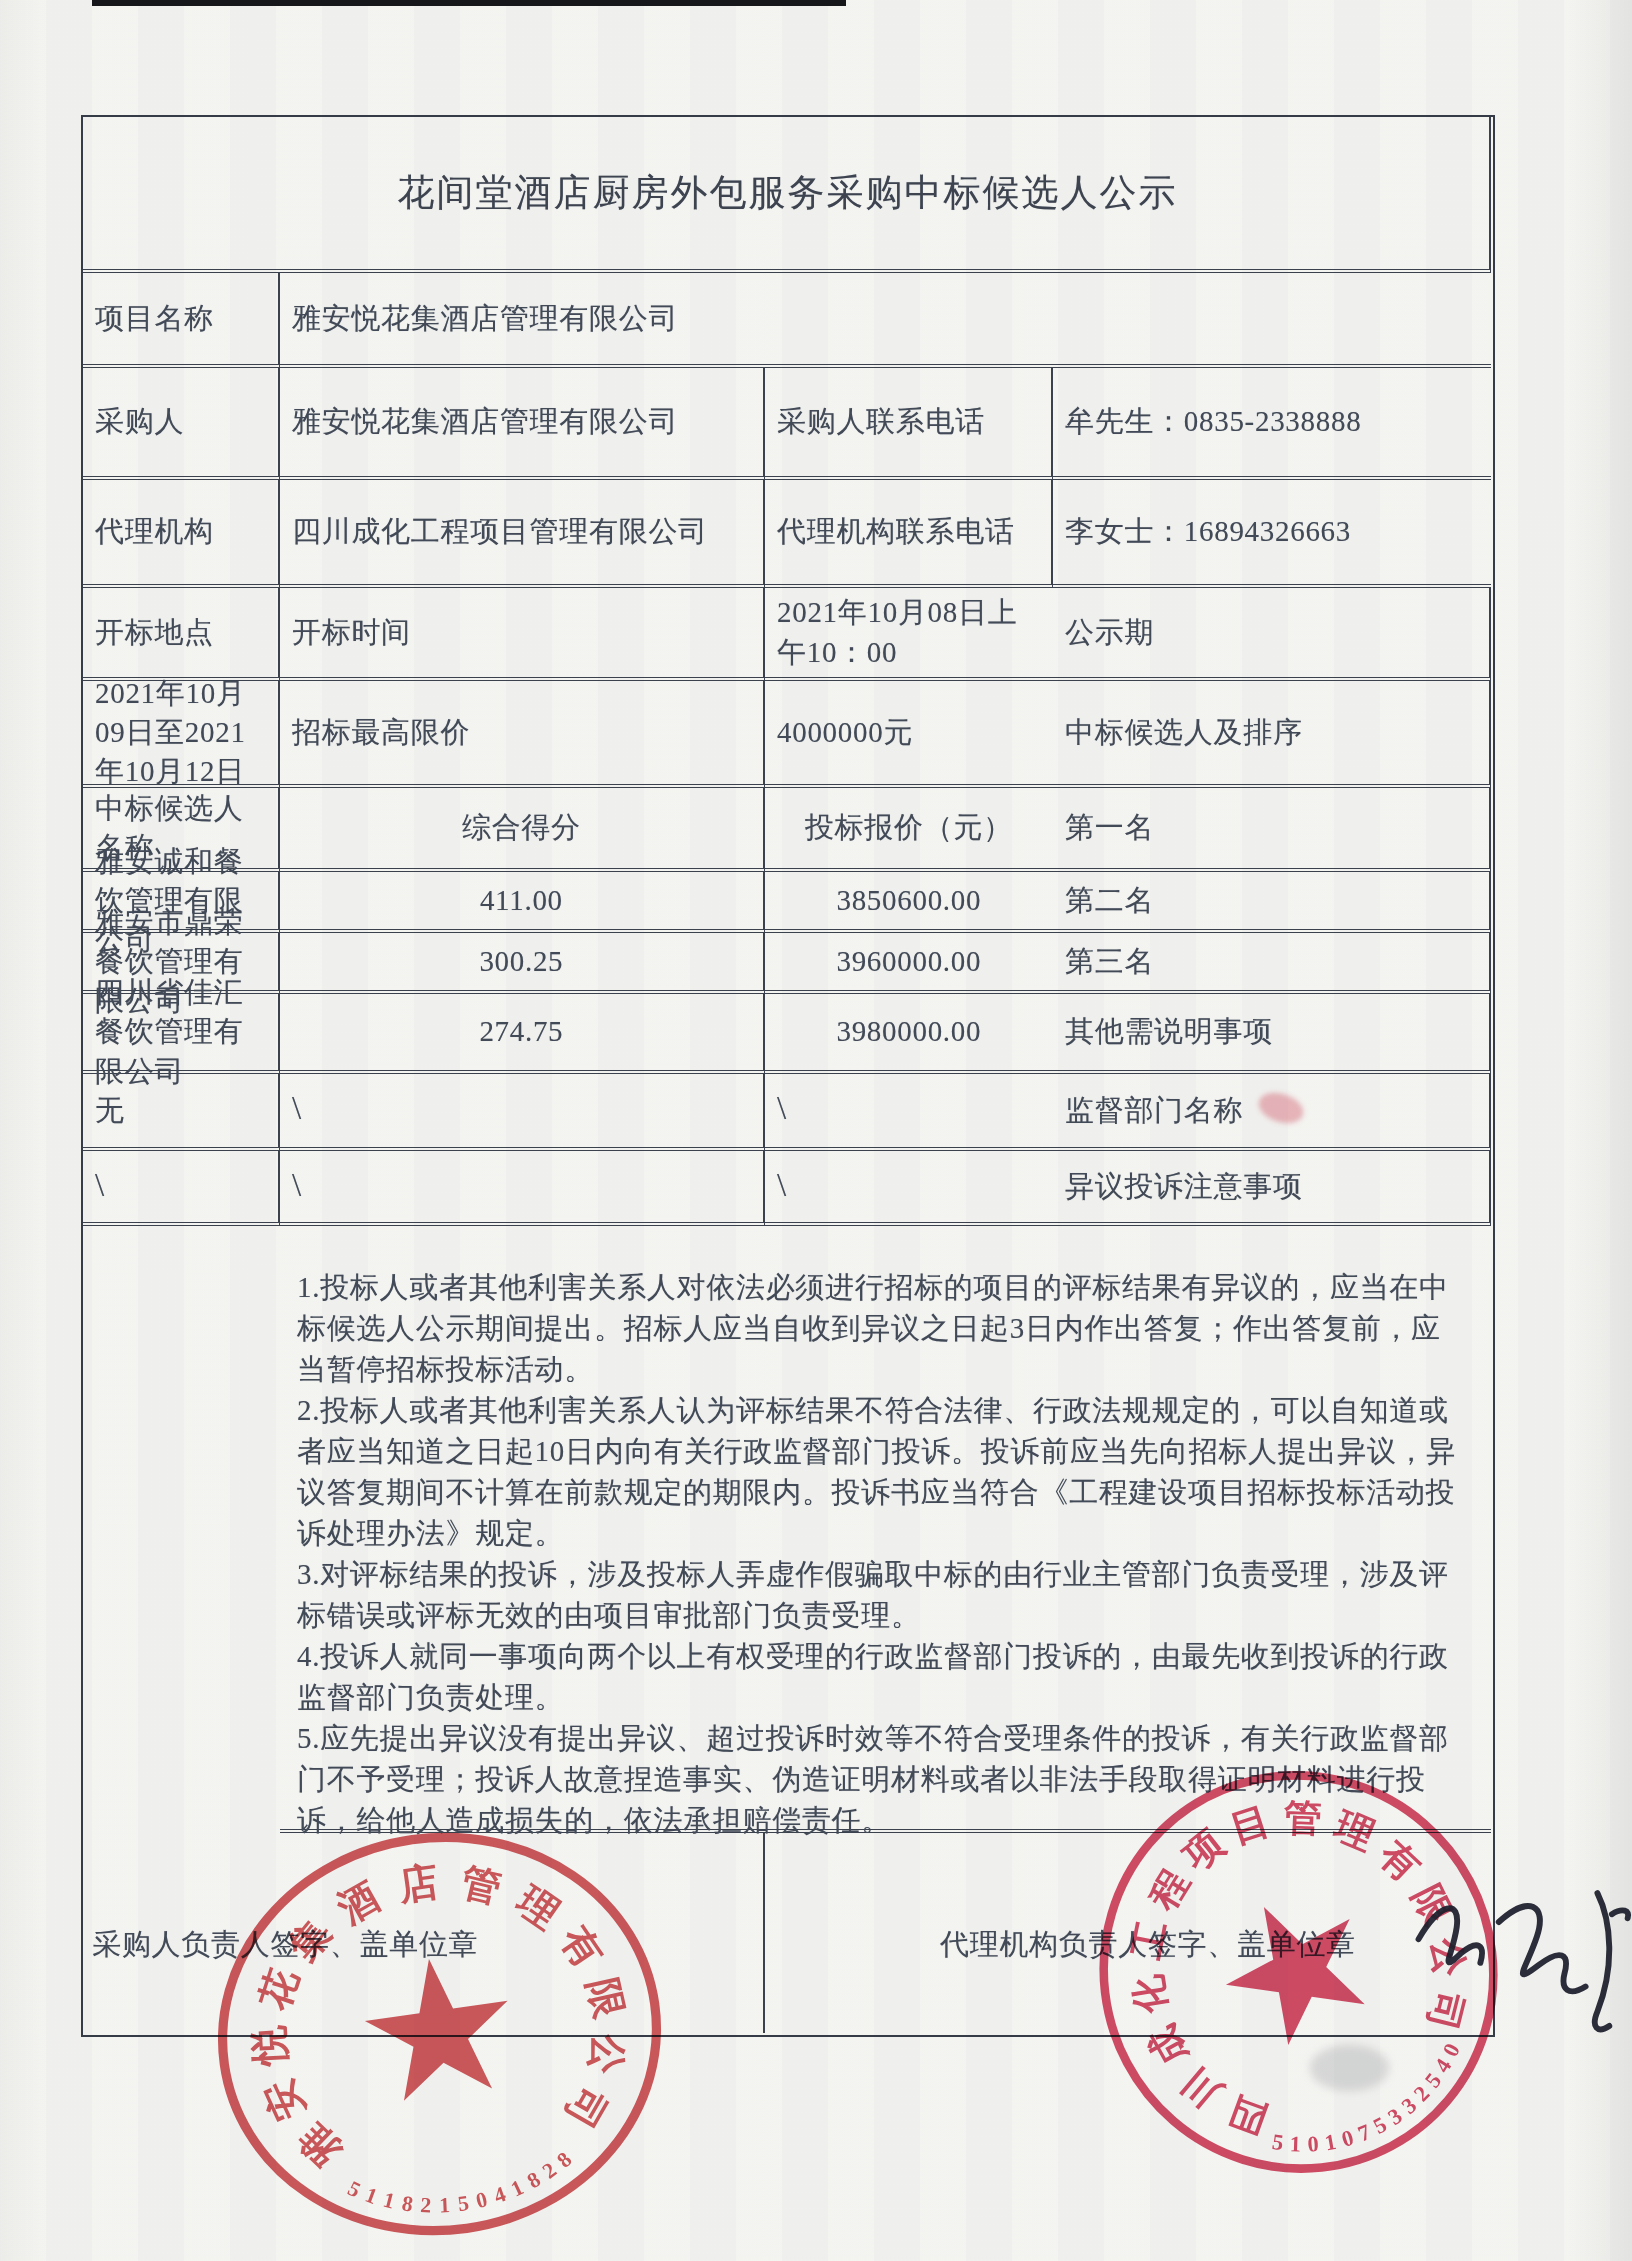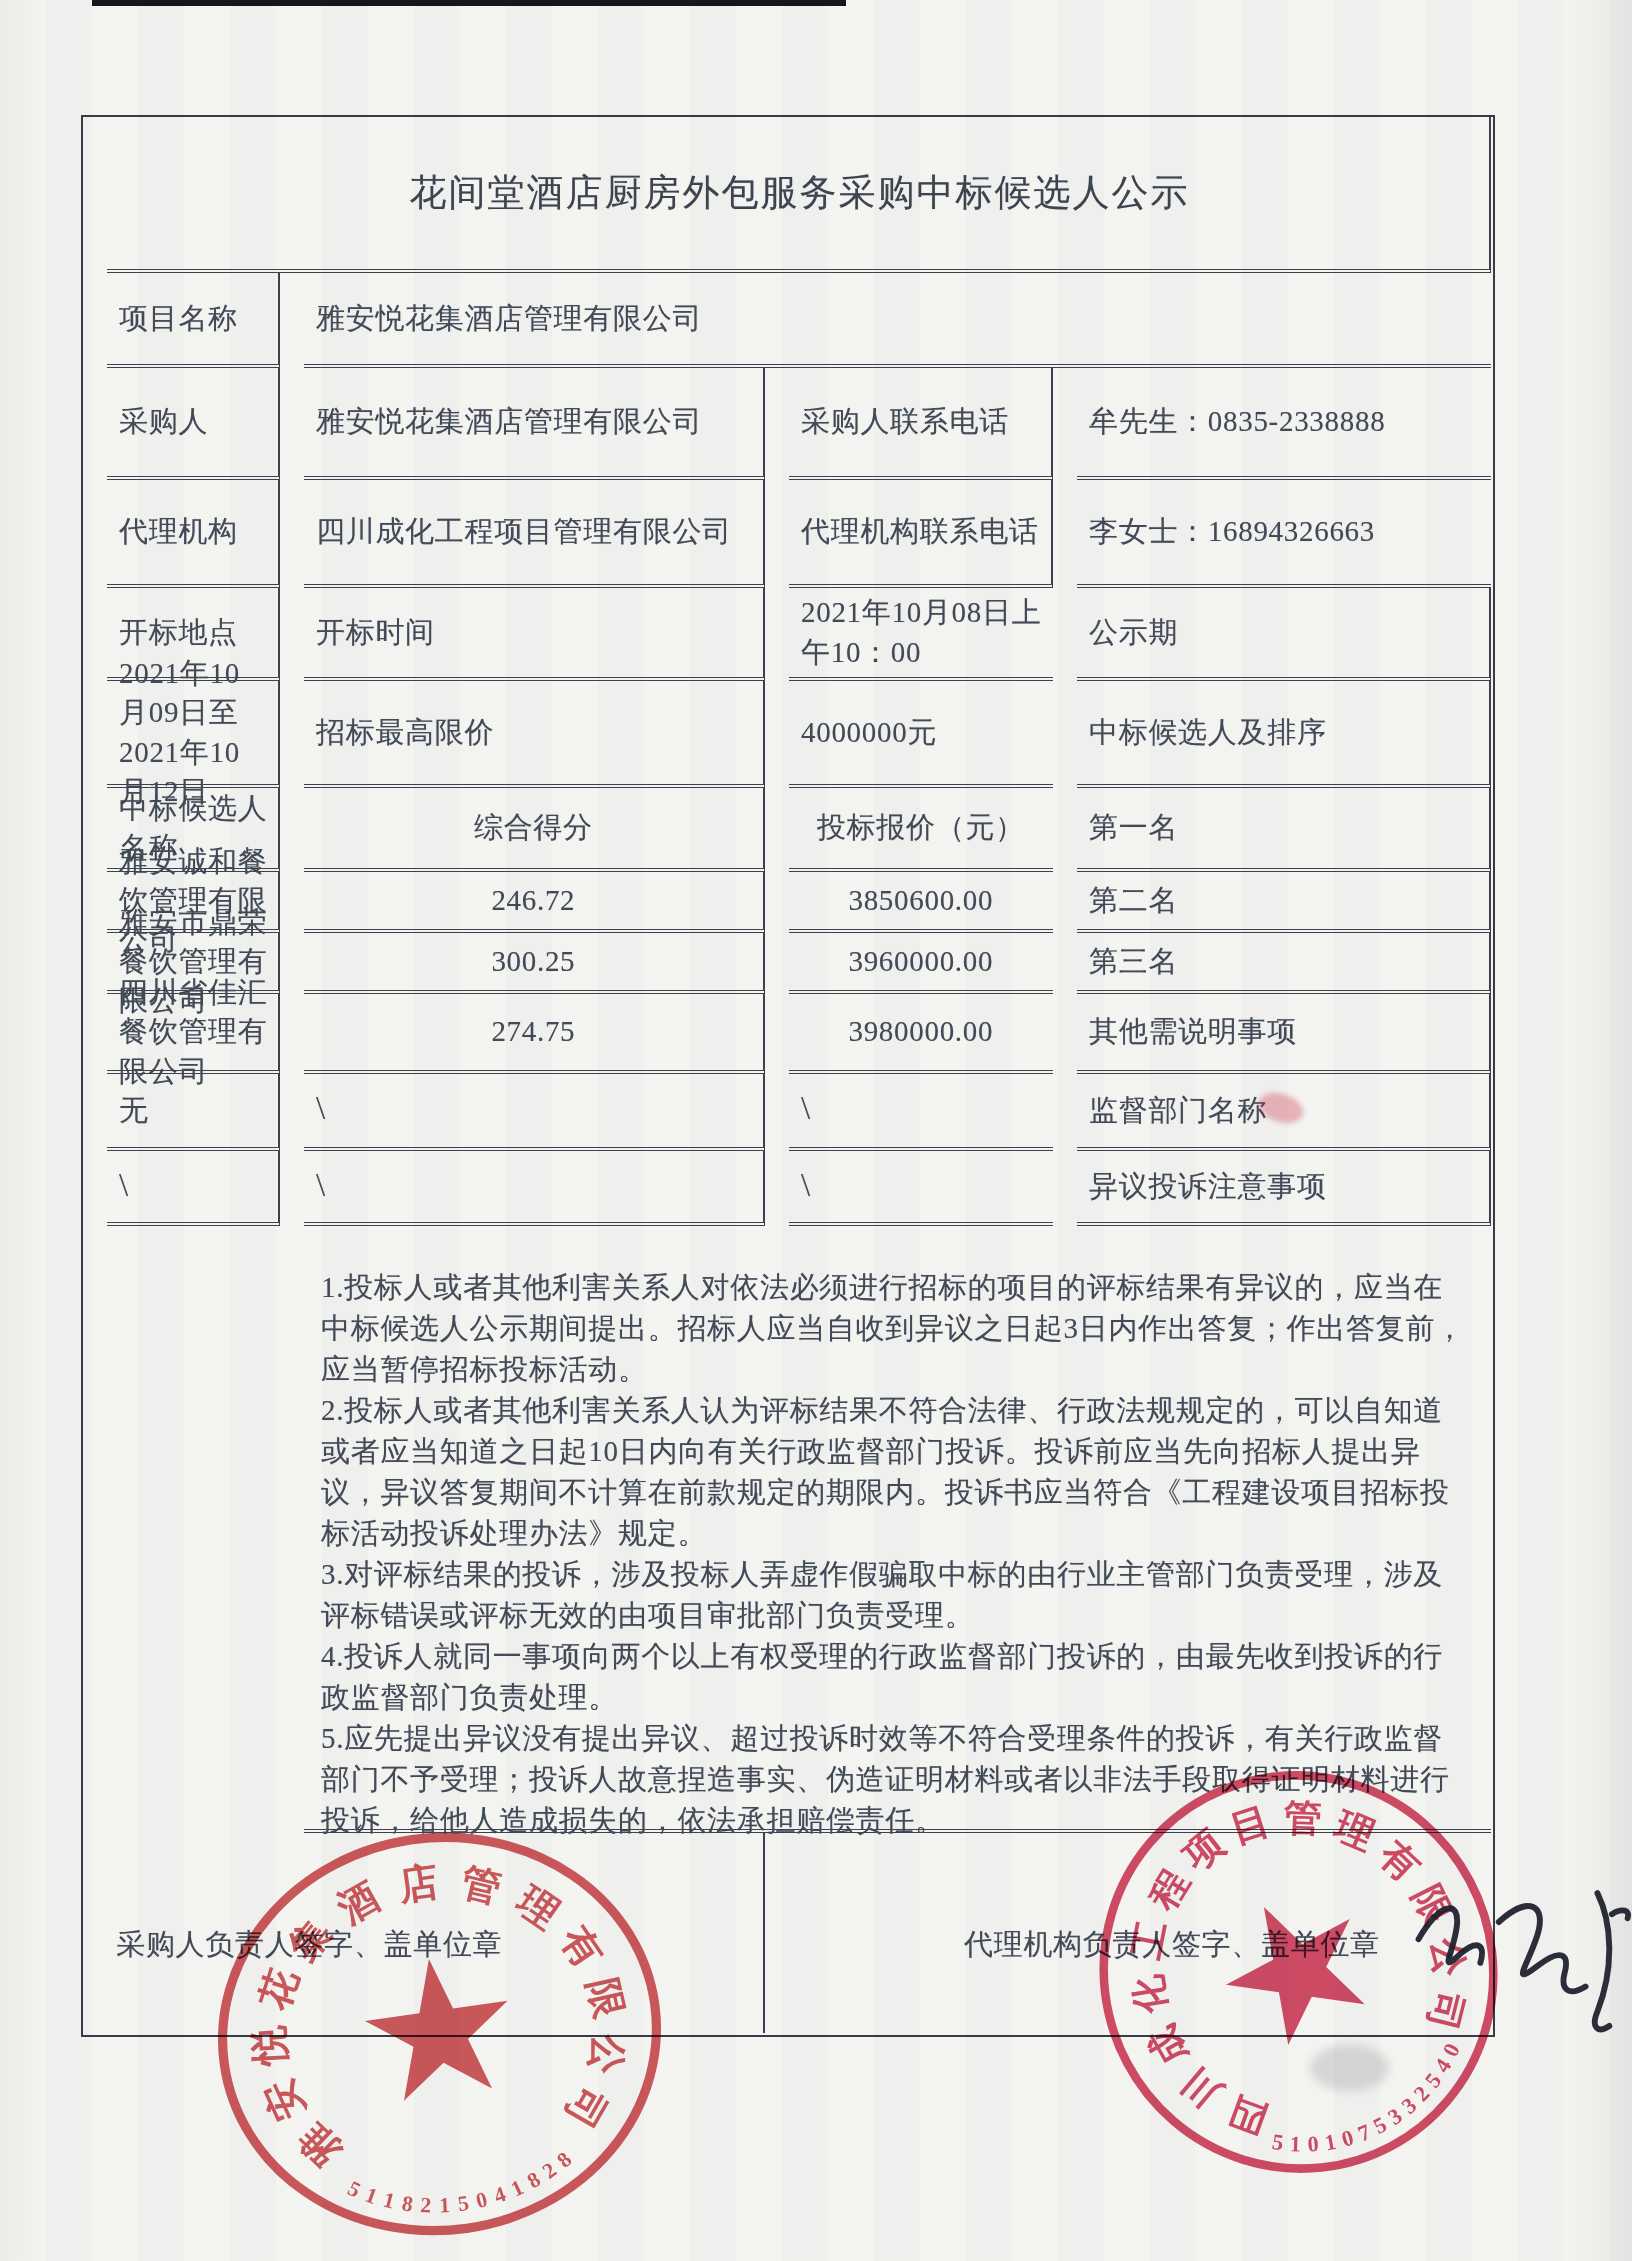--- a/index.html
+++ b/index.html
@@ -19,21 +19,20 @@
     display:grid;
     grid-template-columns:197px 485px 288px 438px;
     grid-template-rows:156px 95px 112px 108px 93px 107px 84px 61px 61px 80px 77px 75px 607px 200px;
     z-index:1;
   }
   .c{
     box-sizing:border-box;border-right:2px solid #3b424d;border-bottom:4px double #3b424d;
     display:flex;align-items:center;padding:2.6px 9.2px 2.6px 12px;
     font-size:29px;line-height:1.35;letter-spacing:0.7px;
     text-shadow:0 0 0.7px rgba(55,65,85,.35);
-    margin-left:24px;
   }
   .noR{border-right:none;}
   .noB{border-bottom:none;}
   .span3{grid-column:2/5;}
   .span4{grid-column:1/5;}
   .span12{grid-column:1/3;font-family:Liberation Mono, monospace;}
   .span34{grid-column:3/5;}
   .center{justify-content:center;text-align:center;padding-left:5px;padding-right:5.3px;}
   .title-cell{font-size:37px;letter-spacing:2px;justify-content:center;text-align:center;color:#3d4450;}
   .slash{font-size:33px;align-items:flex-start;padding-top:12px;}
@@ -86,21 +85,21 @@
   <div class="c">招标最高限价</div>
   <div class="c noR">4000000元</div>
 
   <div class="c">中标候选人及排序</div>
   <div class="c">中标候选人名称</div>
   <div class="c center">综合得分</div>
   <div class="c center noR">投标报价（元）</div>
 
   <div class="c">第一名</div>
   <div class="c">雅安诚和餐饮管理有限公司</div>
-  <div class="c center">246.72</div>
+  <div class="c center">411.00</div>
   <div class="c center noR">3850600.00</div>
 
   <div class="c">第二名</div>
   <div class="c">雅安市鼎荣餐饮管理有限公司</div>
   <div class="c center">300.25</div>
   <div class="c center noR">3960000.00</div>
 
   <div class="c">第三名</div>
   <div class="c">四川省佳汇餐饮管理有限公司</div>
   <div class="c center">274.75</div>

